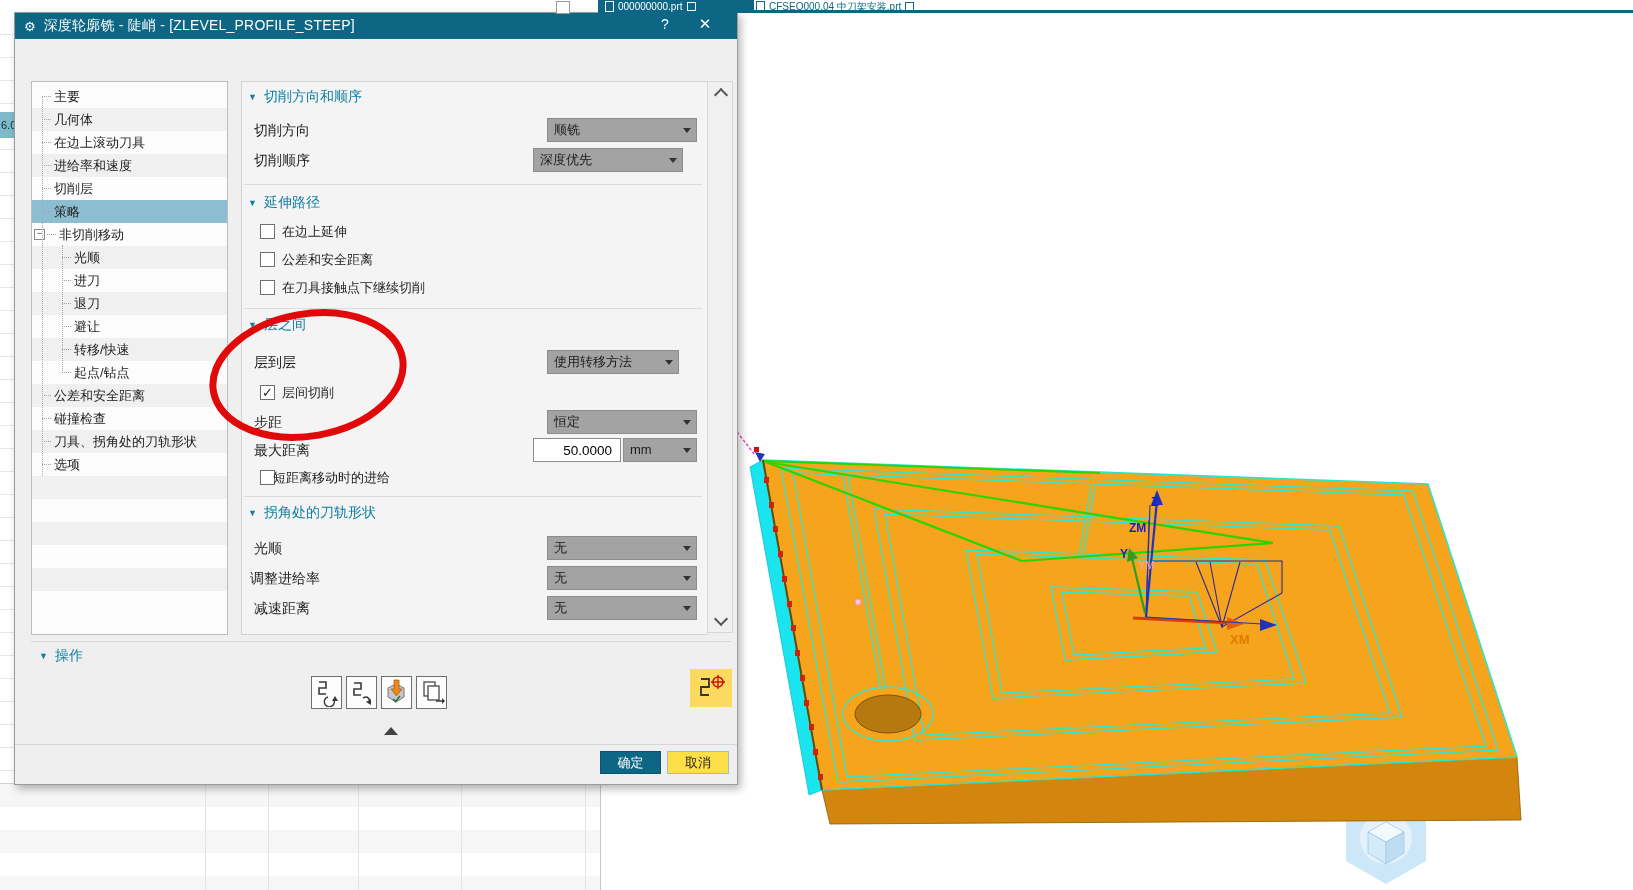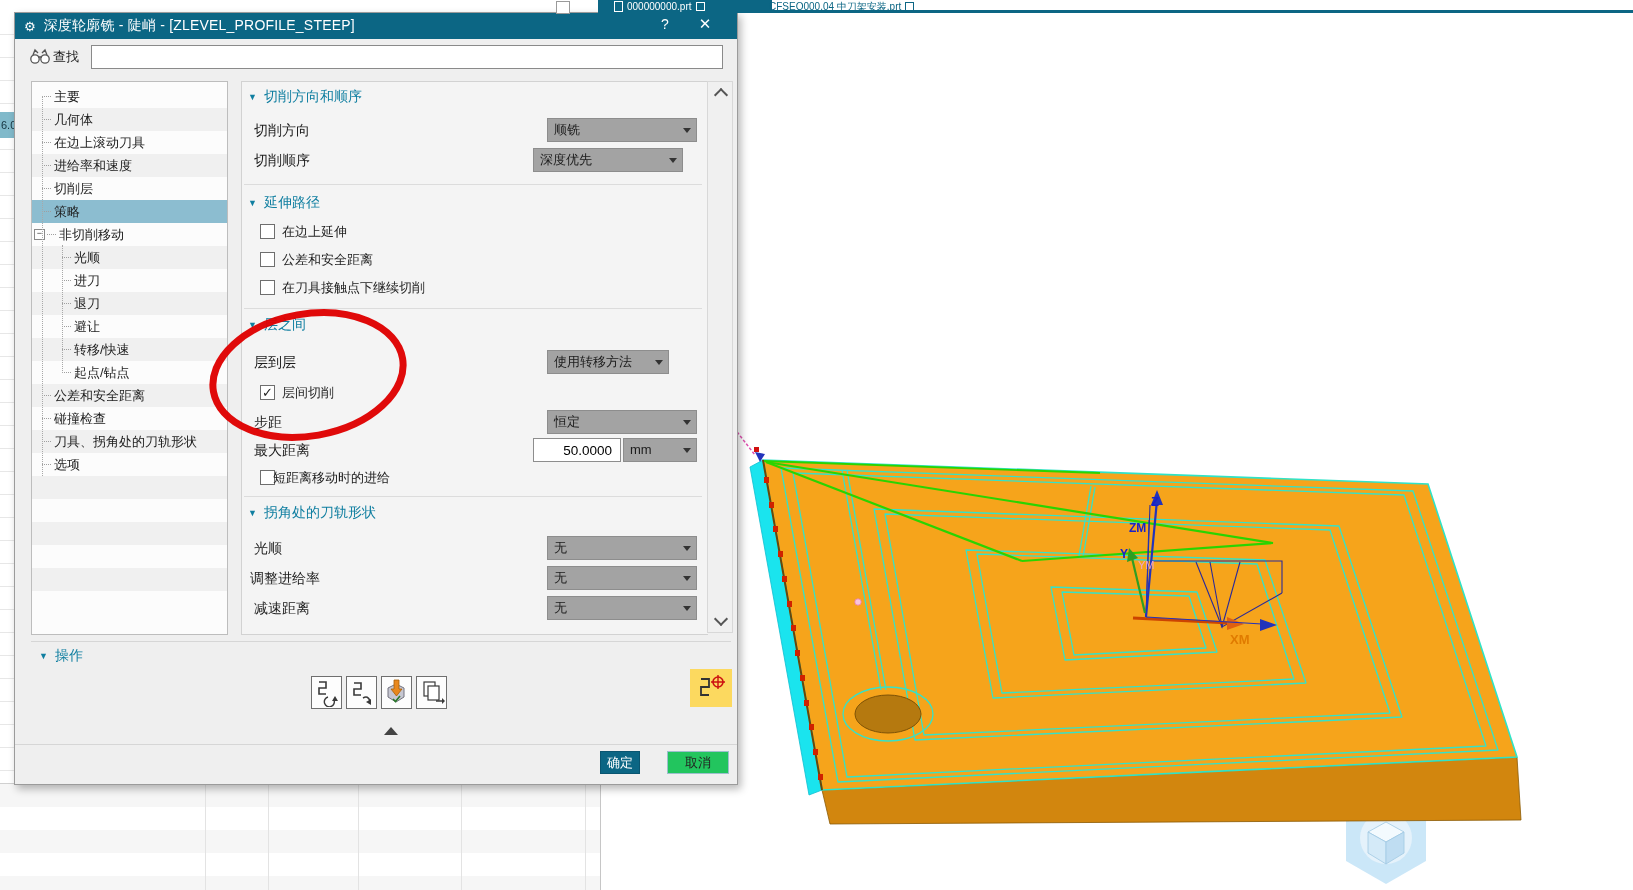--- a/index.html
+++ b/index.html
@@ -13,21 +13,21 @@
   #leftsliver .slcell{position:absolute;left:0;top:100px;width:14px;height:26px;background:#80b9ca;
      color:#14333f;font-size:11px;line-height:26px;padding-left:1px;overflow:hidden;white-space:nowrap}
   #sheet{position:absolute;left:0;top:783px;width:600px;height:107px;z-index:5;
      background:repeating-linear-gradient(180deg,#f6f6f6 0 23px,#ffffff 23px 46px);
      border-top:1px solid #d0d0d0;border-right:1px solid #c6c6c6}
   .scol{position:absolute;top:0;bottom:0;width:1px;background:#e3e3e3}
   
   #topbar{position:absolute;left:0;top:0;width:1633px;height:13px;z-index:30;font-size:10px}
   .tsq{position:absolute;left:556px;top:1px;width:12px;height:11px;border:1px solid #9a9a9a;background:#fff}
   .tab{position:absolute;top:0;height:13px;display:flex;align-items:center;gap:4px;overflow:hidden;white-space:nowrap}
-  .tab1{left:598px;width:142px;background:#0c6684;color:#fff;padding:0 16px}
+  .tab1{left:598px;width:142px;background:#0c6684;color:#fff;padding:0 7px}
   .tab2{left:752px;width:340px;color:#0c6684;padding:0 4px}
   .doc{width:7px;height:9px;border:1px solid currentColor;flex:none}
   .wsq{width:7px;height:7px;border:1px solid currentColor;flex:none}
   .tunder{position:absolute;left:740px;top:10px;width:893px;height:3px;background:#0c6684}
   
   #dlg{position:absolute;left:14px;top:12px;width:722px;height:771px;background:#efefef;
        border:1px solid #9b9b9b;box-shadow:3px 4px 8px rgba(0,0,0,.28);z-index:10}
   #dtitle{position:absolute;left:0;top:0;width:100%;height:26px;background:#0c6684;color:#fff;
        display:flex;align-items:center}
   #dtitle .gear{margin:0 8px 0 9px;font-size:13px}
@@ -77,22 +77,22 @@
   .hr{position:absolute;height:1px;background:#d6d6d6}
   #ophead{position:absolute;left:24px;top:634px}
   .icobox{position:absolute;top:663px;width:31px;height:33px;border:1px solid #6f6f6f;background:#fdfdfd;
       display:flex;align-items:center;justify-content:center;box-sizing:border-box}
   #ico-show{position:absolute;left:675px;top:656px;width:42px;height:38px;background:#fcd95f;
       display:flex;align-items:center;justify-content:center}
   #collapse{position:absolute;left:369px;top:714px;width:0;height:0;border-left:7px solid transparent;
       border-right:7px solid transparent;border-bottom:8px solid #444}
   
   .btn{position:absolute;top:738px;height:23px;font-size:13px;text-align:center;line-height:21px;box-sizing:border-box}
-  #ok{left:585px;width:40px;background:#0c6684;color:#fff;border:1px solid #0a5570}
-  #cancel{left:652px;width:62px;background:#22c55e;color:#222;border:1px solid #9dbfcd}
+  #ok{left:585px;width:61px;background:#0c6684;color:#fff;border:1px solid #0a5570}
+  #cancel{left:652px;width:62px;background:#fde047;color:#222;border:1px solid #9dbfcd}
   
   #anno{position:absolute;left:200px;top:300px;z-index:40;pointer-events:none}
 </style>
 </head>
 <body>
 
 <div id="stage">
 
   <svg id="scene" width="1633" height="890" viewBox="0 0 1633 890">
     <rect x="600" y="12" width="1033" height="878" fill="#ffffff"></rect>
@@ -212,29 +212,20 @@
 
   <div id="dlg">
 
     <div id="dtitle">
       <span class="gear">⚙</span>
       <span class="ttl">深度轮廓铣 - 陡峭 - [ZLEVEL_PROFILE_STEEP]</span>
       <span class="hbt">?</span>
       <span class="xbt">✕</span>
     </div>
 
-    <div id="srch">
-      <svg width="22" height="18">
-        <circle cx="6" cy="12" r="4.2" fill="#fff" stroke="#555" stroke-width="1.3"></circle>
-        <circle cx="16" cy="12" r="4.2" fill="#fff" stroke="#555" stroke-width="1.3"></circle>
-        <path d="M4,8 L6,3 L9,6 M18,8 L16,3 L13,6 M9,10 h4" fill="none" stroke="#555" stroke-width="1.3"></path>
-      </svg>
-      <span class="slbl">查找</span>
-      <input type="text" value="" style="">
-    </div>
 
     <div id="nav">
       <div id="navrows">
         <div class="nrow">
             <i class="st"></i>
             <span>主要</span>
           </div>
         <div class="nrow">
             <i class="st"></i>
             <span>几何体</span>
@@ -339,21 +330,21 @@
       <div class="clabel" style="left:40px;top:168px">公差和安全距离</div>
       <span class="cb" style="left:18px;top:198px"></span>
       <div class="clabel" style="left:40px;top:196px">在刀具接触点下继续切削</div>
       <div class="rl" style="top:226px"></div>
 
       <div class="sh" style="left:6px;top:234px">
         <span class="ar">▼</span>
         <span>层之间</span>
       </div>
       <div class="flabel" style="left:12px;top:268px">层到层</div>
-      <div class="dd" style="left:305px;top:268px;width:122px">
+      <div class="dd" style="left:305px;top:268px;width:132px">
         <span class="v">使用转移方法</span>
           <span class="a"></span>
       </div>
       <span class="cb on" style="left:18px;top:303px">✓</span>
       <div class="clabel" style="left:40px;top:301px">层间切削</div>
       <div class="flabel" style="left:12px;top:328px">步距</div>
       <div class="dd" style="left:305px;top:328px;width:150px">
         <span class="v">恒定</span>
           <span class="a"></span>
       </div>

